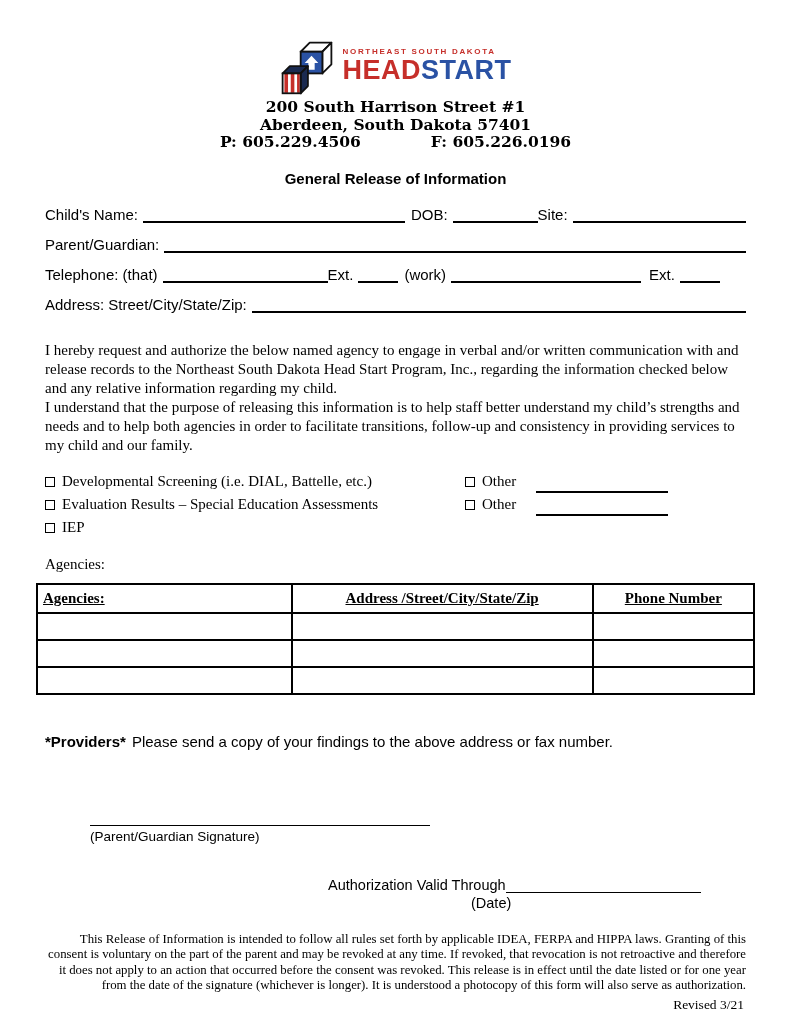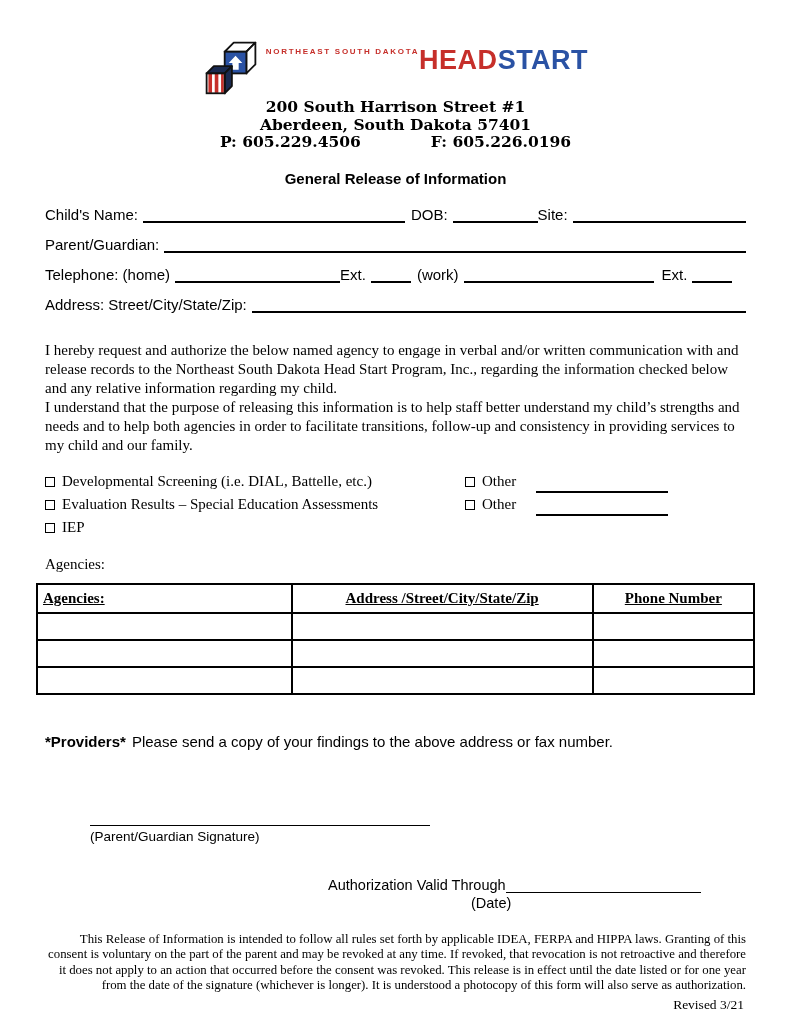--- a/index.html
+++ b/index.html
@@ -6,21 +6,21 @@
   * { box-sizing:border-box; }
   .page {
     width:791px; height:1024px; background:#fff; color:#000;
     font-family:"Liberation Serif", serif;
     padding:40px 45px 0 45px; overflow:hidden; position:relative; margin:0 auto;
   }
 
   
   .logo-row { display:flex; justify-content:center; align-items:flex-start; gap:7px; height:56px; }
   .logo-blocks { width:56px; height:56px; flex:0 0 auto; }
-  .logo-text { display:flex; flex-direction:row; padding-top:7px; }
+  .logo-text { display:flex; flex-direction:column; padding-top:7px; }
   .logo-tagline {
     font-family:"Liberation Sans", sans-serif; font-weight:bold;
     font-size:8px; letter-spacing:1.7px; color:#c62f2a; margin-bottom:1px; white-space:nowrap;
   }
   .logo-brand { font-family:"Liberation Sans", sans-serif; font-weight:bold; font-size:27px; line-height:1; letter-spacing:0.5px; }
   .brand-head { color:#c62f2a; }
   .brand-start { color:#2a52a4; }
 
   .addr {
     text-align:center; font-family:"DejaVu Serif", serif; font-weight:bold;
@@ -144,21 +144,21 @@
       <span class="lbl ml6">DOB:</span>
       <span class="line w85"></span>
       <span class="lbl">Site:</span>
       <span class="line fill"></span>
     </div>
     <div class="frow">
       <span class="lbl">Parent/Guardian:</span>
       <span class="line fill"></span>
     </div>
     <div class="frow">
-      <span class="lbl">Telephone: (home)</span>
+      <span class="lbl">Telephone: (that)</span>
       <span class="line w165"></span>
       <span class="lbl">Ext.</span>
       <span class="line w40"></span>
       <span class="lbl ml6">(work)</span>
       <span class="line w190"></span>
       <span class="lbl ml8">Ext.</span>
       <span class="line w40"></span>
     </div>
     <div class="frow">
       <span class="lbl">Address: Street/City/State/Zip:</span>

